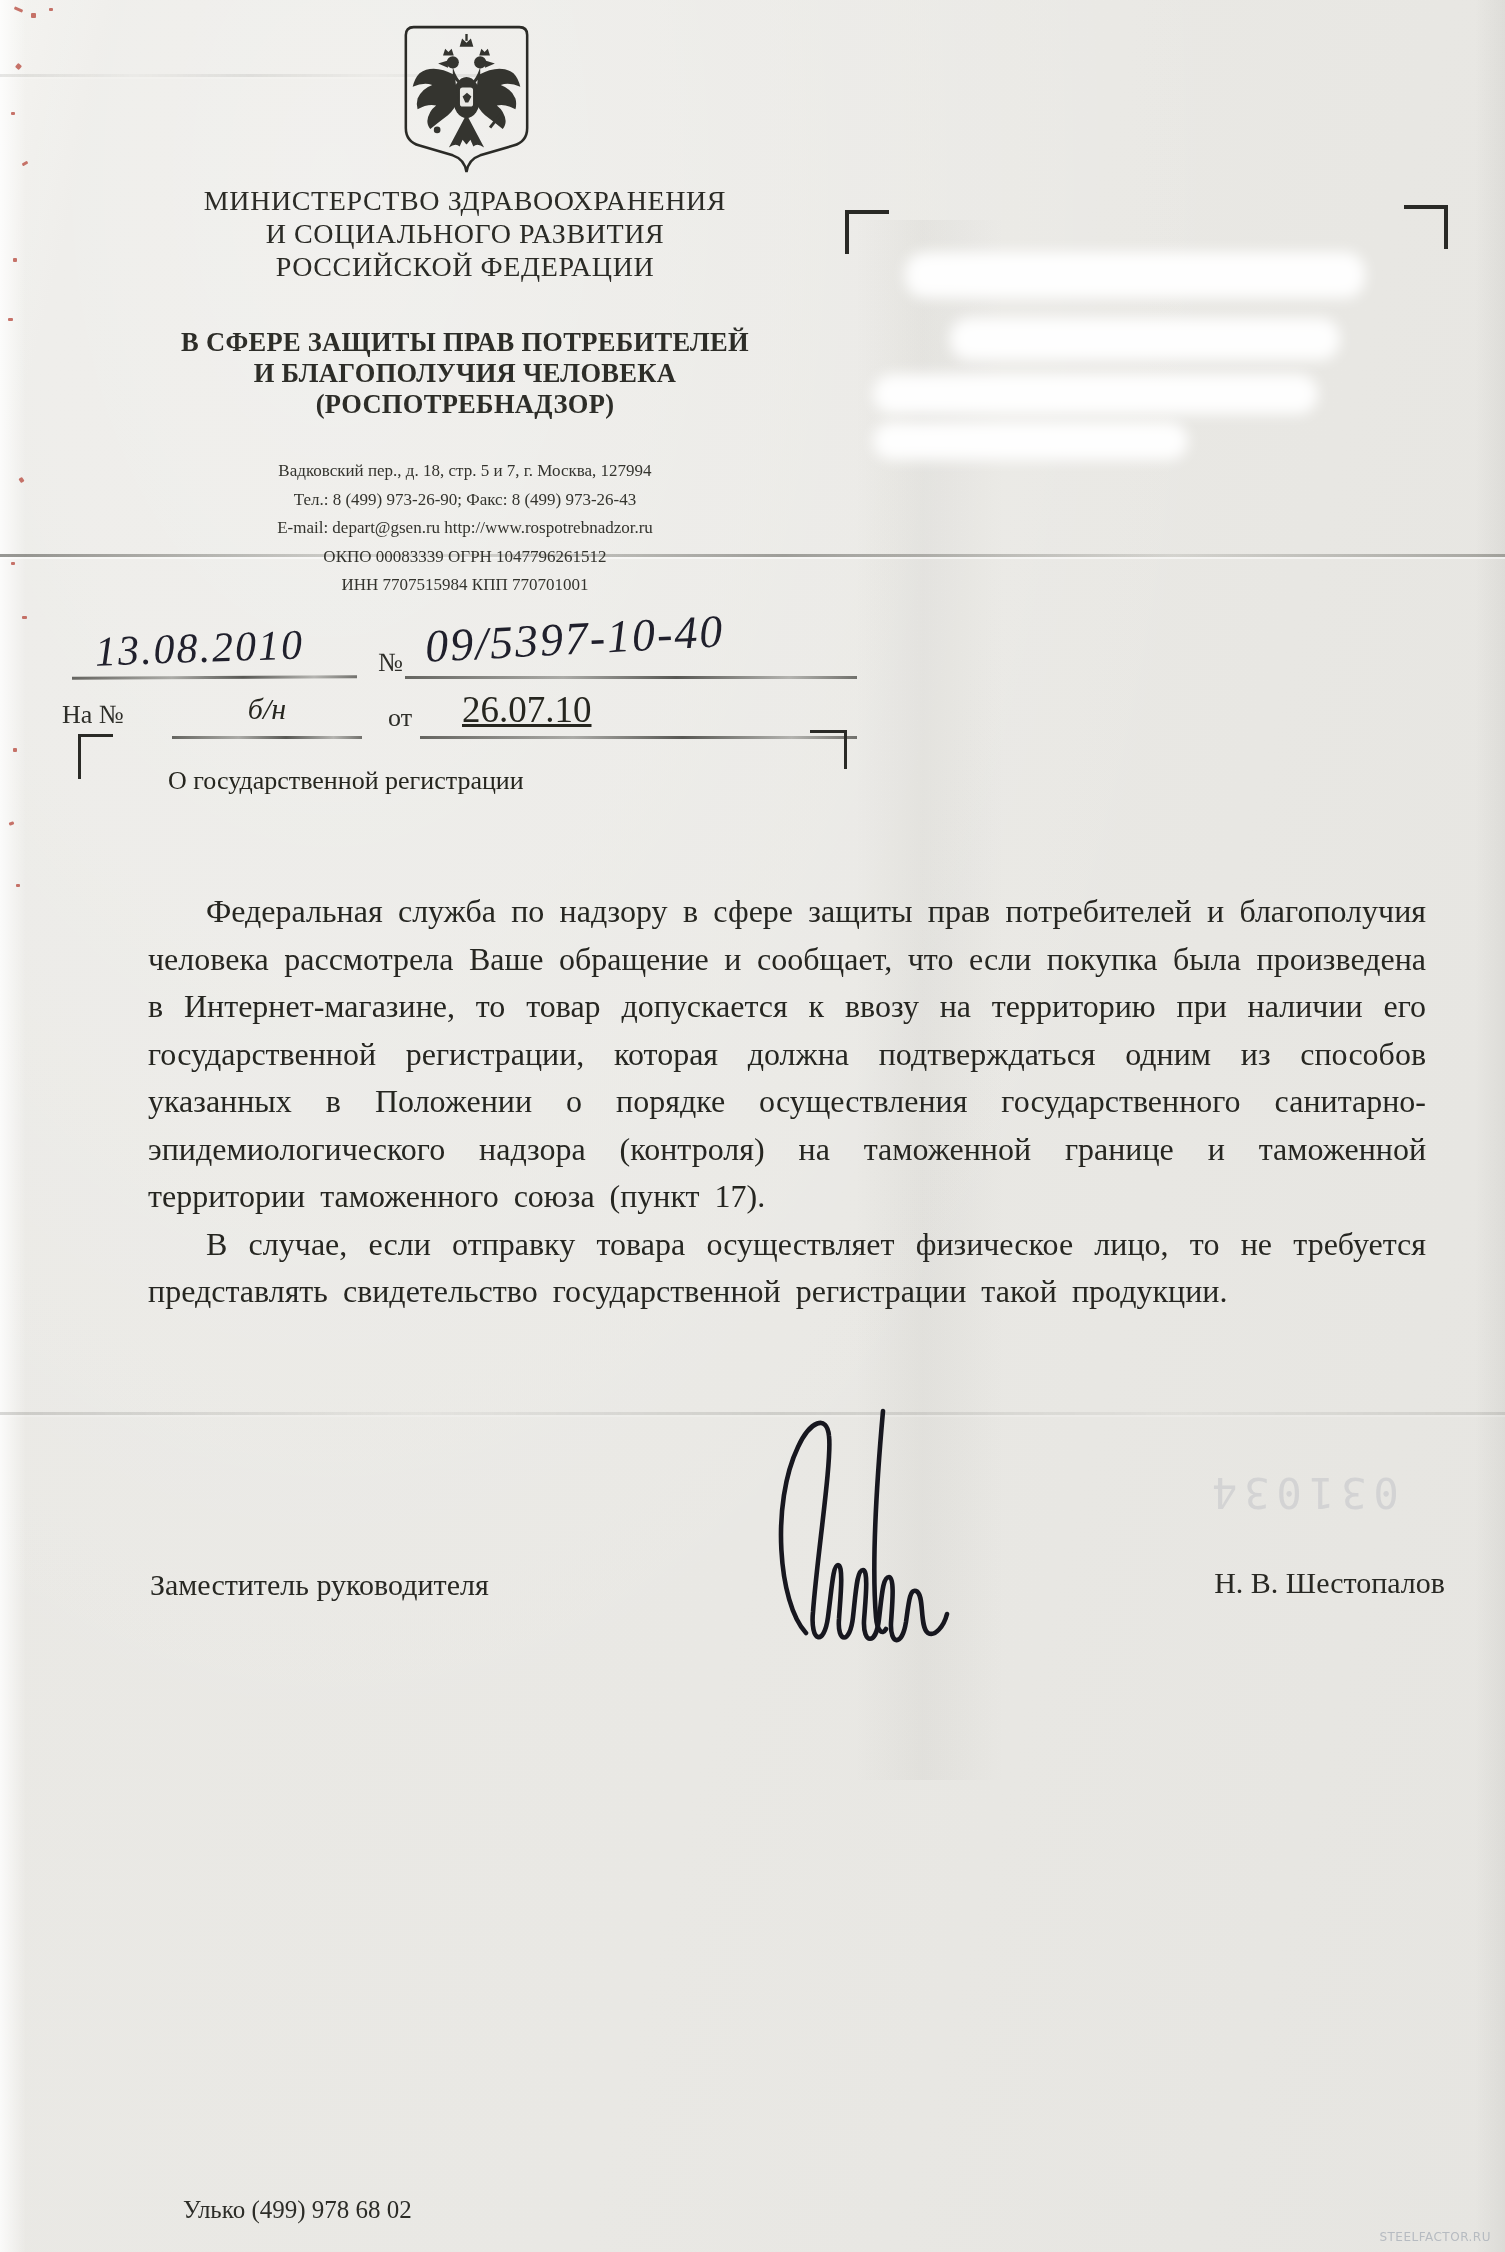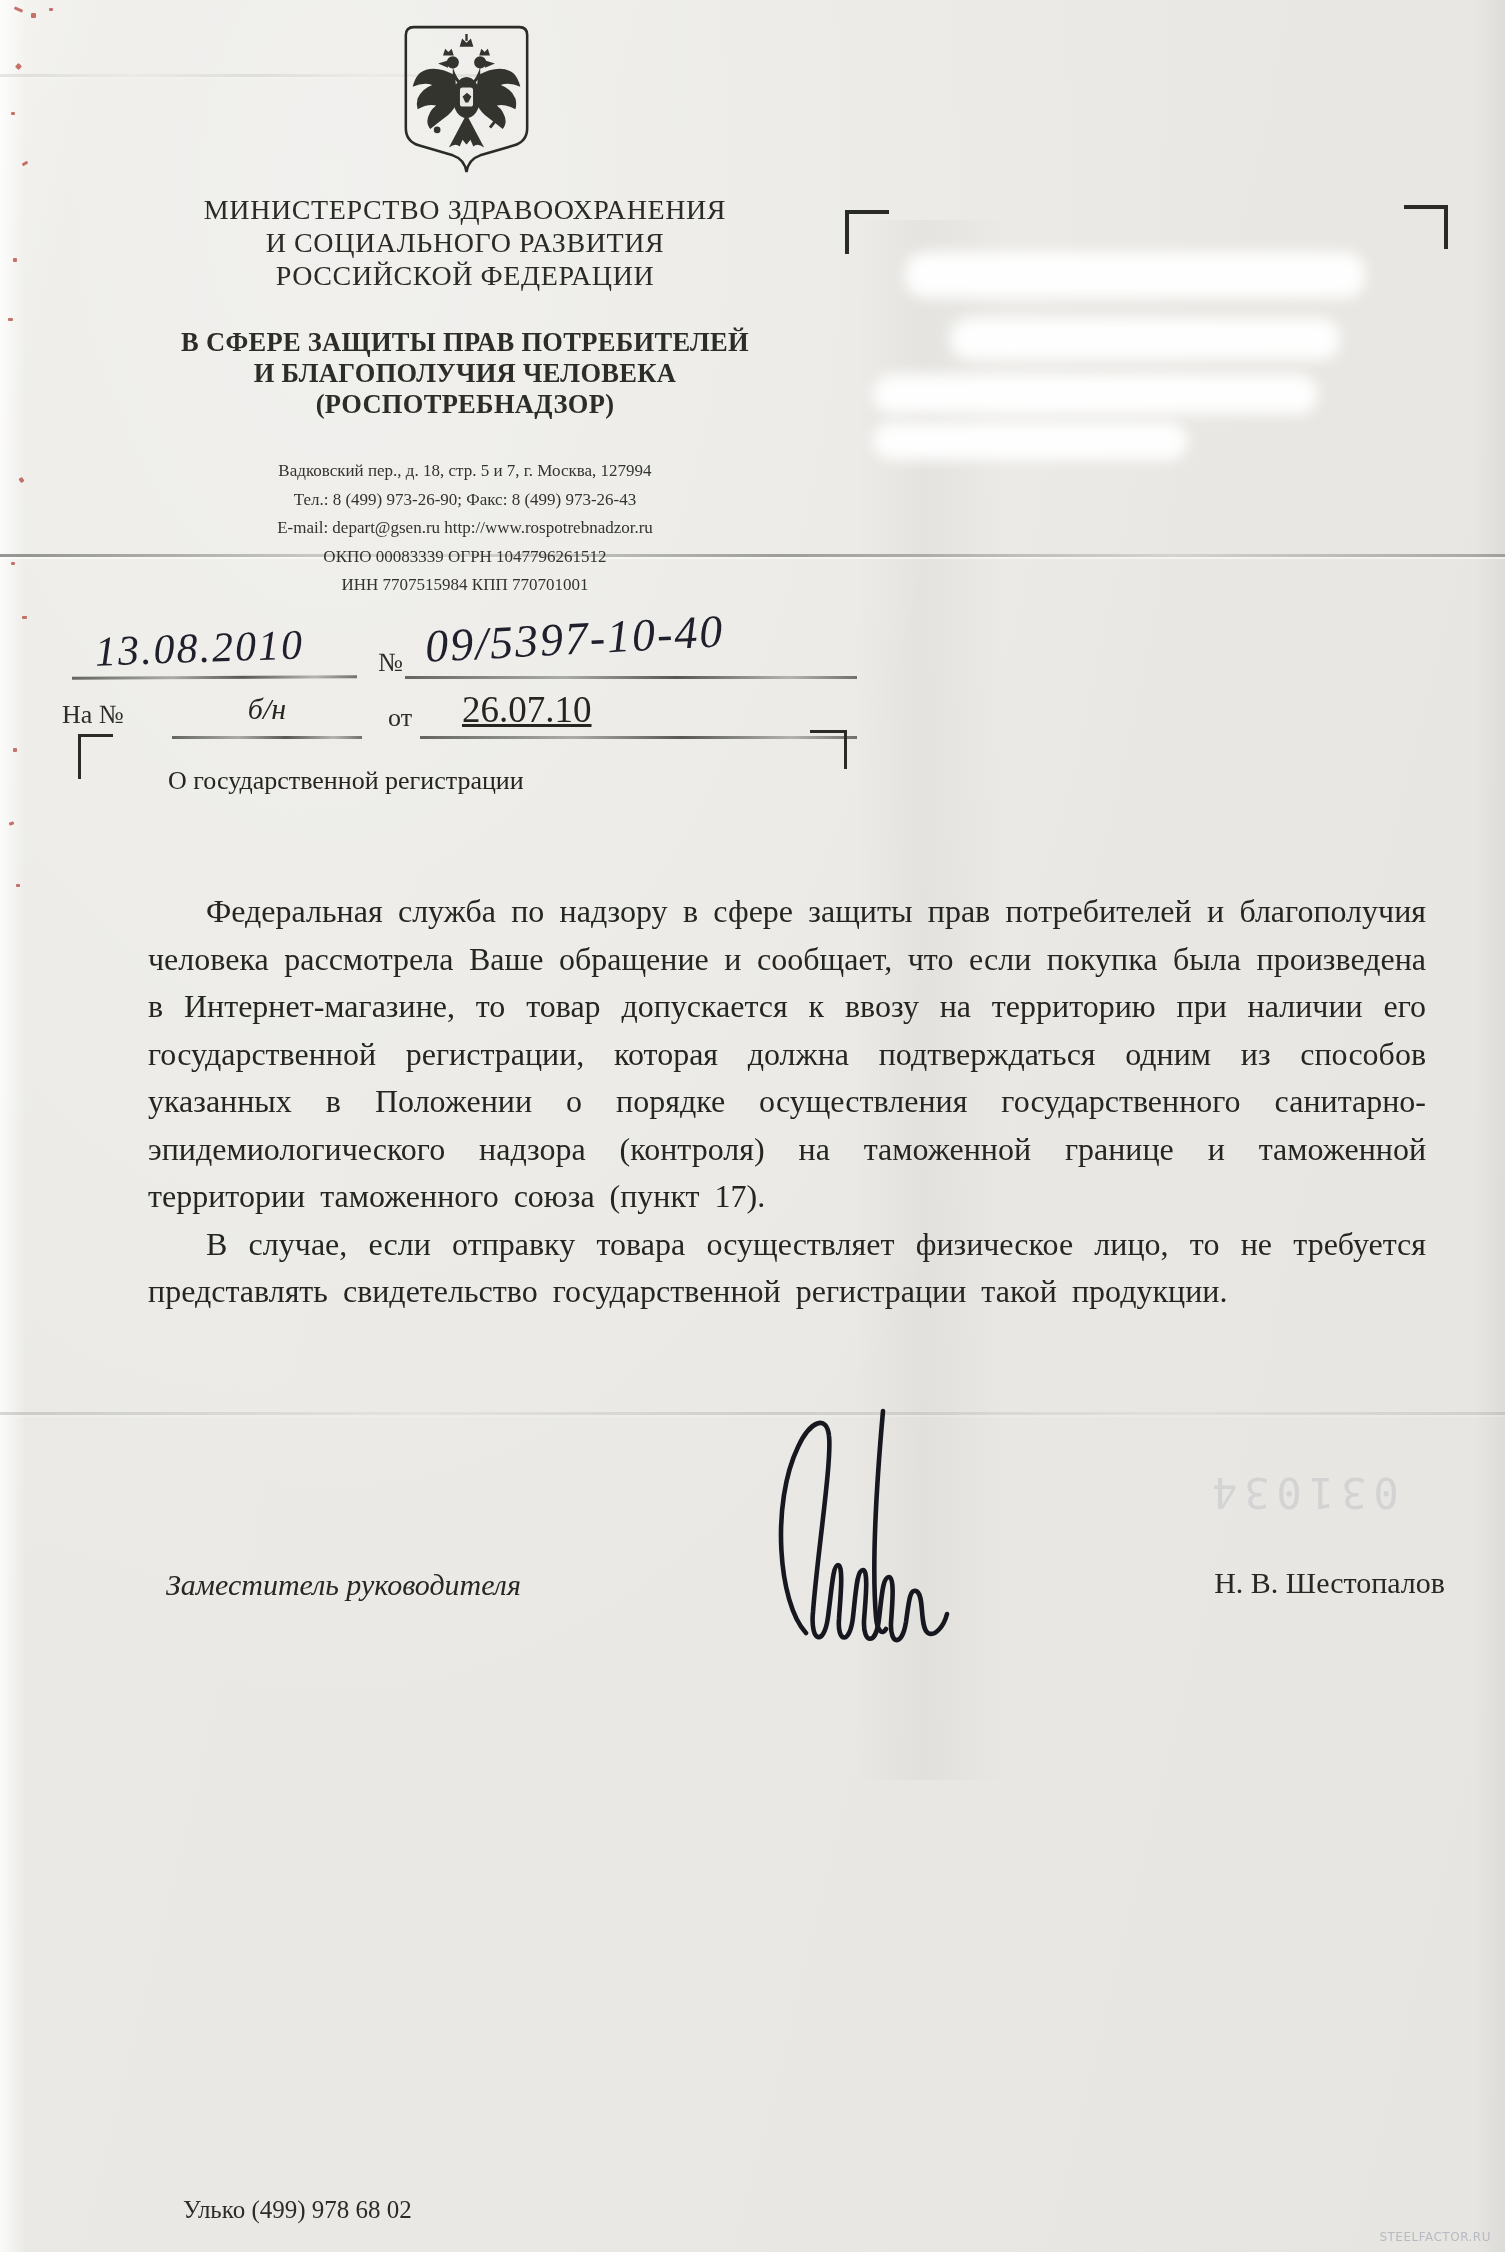--- a/index.html
+++ b/index.html
@@ -88,21 +88,21 @@
         <path d="M82,54 Q104,42 118,52 Q123,57 125,66 Q114,61 105,64 Q116,68 120,78 Q121.5,83 120,89 Q110,83 101,85 Q109,91 110,101 Q110,106 107,109 Q97,101 89,95 Q81,88 79,79 Z"></path>
         <path d="M70,94 L52,128 Q59,123 63,127 L66,120 Q70,125 70,125 Q70,125 74,120 L77,127 Q81,123 88,128 Z"></path>
         <circle cx="40" cy="110" r="3.4"></circle>
         <rect x="98" y="92" width="3" height="18" transform="rotate(38 100 101)"></rect>
       </g>
       <rect x="62.5" y="66" width="15" height="21" rx="3.5" fill="#e9e8e4" stroke="#34342f" stroke-width="1.6"></rect>
       <path d="M66,76 l4.5,-4 l4.5,4 l-3.2,6 l-3,0 z" fill="#34342f"></path>
     </svg>
   </div>
 
-  <div class="abs center ministry" style="left:100px;top:193px;width:730px;">
+  <div class="abs center ministry" style="left:100px;top:184px;width:730px;">
     <div>МИНИСТЕРСТВО ЗДРАВООХРАНЕНИЯ</div>
     <div>И СОЦИАЛЬНОГО РАЗВИТИЯ</div>
     <div>РОССИЙСКОЙ ФЕДЕРАЦИИ</div>
   </div>
 
   <div class="abs center service" style="left:100px;top:327px;width:730px;">
     <div>В СФЕРЕ ЗАЩИТЫ ПРАВ ПОТРЕБИТЕЛЕЙ</div>
     <div>И БЛАГОПОЛУЧИЯ ЧЕЛОВЕКА</div>
     <div>(РОСПОТРЕБНАДЗОР)</div>
   </div>
@@ -142,21 +142,21 @@
 
   <div class="abs" style="left:168px;top:766px;font-size:26px;">О государственной регистрации</div>
 
   <div class="abs body-text" style="left:148px;top:888px;width:1278px;">
     <p>Федеральная служба по надзору в сфере защиты прав потребителей и благополучия человека рассмотрела Ваше обращение и сообщает, что если покупка  была произведена в Интернет-магазине, то товар допускается к ввозу на территорию при наличии его государственной регистрации, которая должна подтверждаться одним из способов указанных в Положении о порядке осуществления государственного санитарно-эпидемиологического надзора (контроля) на таможенной границе и таможенной территории таможенного союза (пункт 17).</p>
     <p>В случае, если отправку товара осуществляет физическое лицо, то  не требуется представлять свидетельство государственной регистрации такой продукции.</p>
   </div>
 
   <div class="abs faint-num" style="left:1205px;top:1468px;">031034</div>
 
-  <div class="abs sig-label" style="left:166px;top:1568px;font-style:italic;">Заместитель руководителя</div>
+  <div class="abs sig-label" style="left:150px;top:1568px;">Заместитель руководителя</div>
 
   <div class="abs" style="left:728px;top:1405px;">
     <svg width="252" height="256" viewBox="0 0 252 256">
       <g fill="none" stroke="#17171f" stroke-width="4.6" stroke-linecap="round">
         <path d="M78,228 C50,198 43,98 70,42 C82,16 99,9 101,31 C104,56 89,152 85,207 C82,237 96,242 100,212 C104,182 105,160 110,160 C116,160 112,197 111,214 C109,238 122,240 125,212 C128,185 129,165 135,165 C141,165 137,200 136,216 C135,239 148,241 151,214 C154,188 155,172 161,172 C167,172 164,202 163,218 C162,240 174,242 178,217 C181,195 182,184 188,186 C197,189 191,222 200,228 C207,232 216,221 219,209"></path>
         <path d="M155,6 C150,62 143,152 148,212 C149,225 154,231 158,224"></path>
       </g>
     </svg>
   </div>
 

